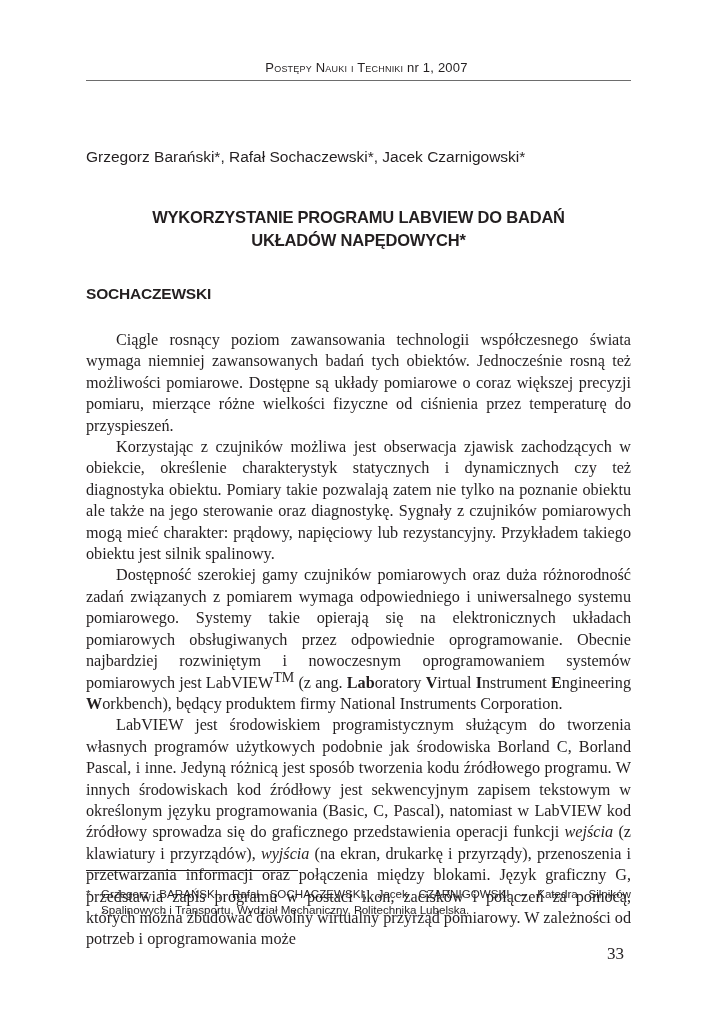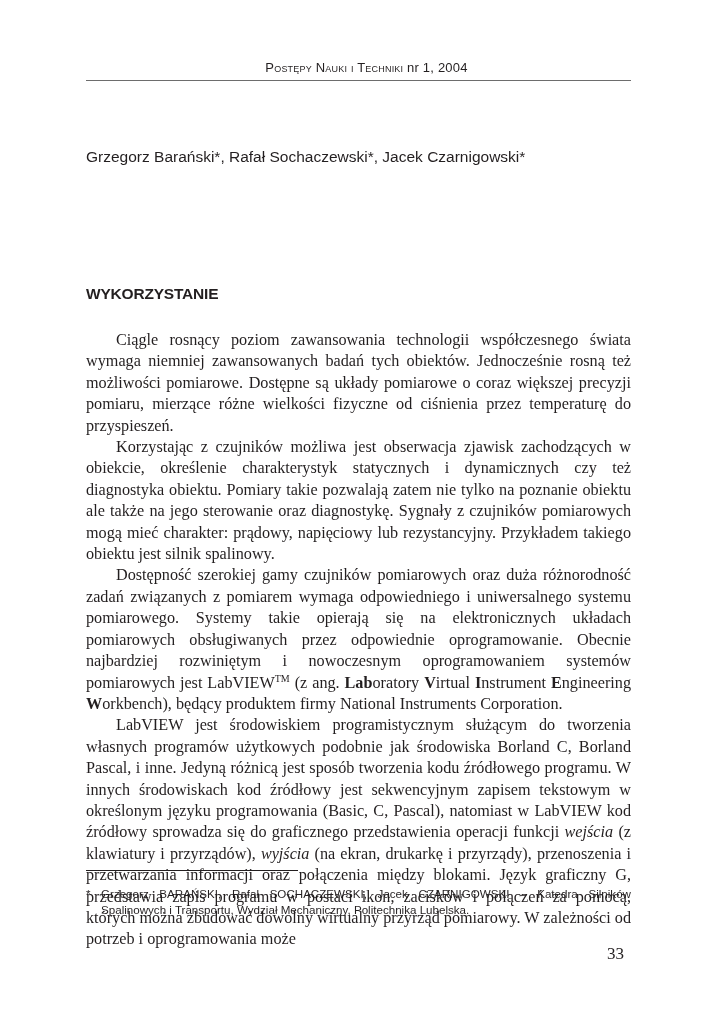--- a/index.html
+++ b/index.html
@@ -16,45 +16,49 @@
 
   .title { position: absolute; left: 86px; width: 545px; top: 206px; text-align: center;
     font-family: "Liberation Sans", sans-serif; font-weight: bold; font-size: 16.5px; line-height: 23px; color: #231f20; letter-spacing: -0.2px; }
 
   .section-heading { position: absolute; left: 86px; top: 285px; font-family: "Liberation Sans", sans-serif;
     font-weight: bold; font-size: 15.5px; color: #231f20; letter-spacing: -0.2px; }
 
   .body-text { position: absolute; left: 86px; width: 545px; top: 322px;
     font-family: "Liberation Serif", serif; font-size: 16.2px; line-height: 21.4px; color: #231f20; text-align: justify; margin-top: 8px; }
   .body-text p { margin: 0; text-indent: 30px; hyphens: manual; }
-  .body-text sup { font-size: 10px; vertical-align: 6px; line-height: 0; }
+  .body-text sup { font-size: 14px; vertical-align: 6px; line-height: 0; }
 
   .footnote-rule { position: absolute; left: 86px; top: 870px; width: 212px; height: 0; border-top: 1px solid #231f20; }
   .footnote { position: absolute; left: 86px; width: 545px; top: 886px; font-family: "Liberation Sans", sans-serif;
     font-size: 11.6px; line-height: 15.5px; color: #231f20; padding-left: 15px; box-sizing: border-box; text-align: justify; }
   .footnote .mark { position: absolute; left: 0; top: 0; }
 
   .page-number { position: absolute; left: 600px; top: 944px; width: 31px; text-align: center;
     font-family: "Liberation Serif", serif; font-size: 17px; color: #231f20; }
 </style>
 </head>
 <body>
 
 <div class="page">
 
   <div class="running-head">
     <span class="sc">Postępy Nauki i Techniki</span>
-    <span>nr 1, 2004</span>
+    <span>nr 1, 2007</span>
   </div>
   <div class="head-rule"></div>
 
   <div class="authors">Grzegorz Barański*, Rafał Sochaczewski*, Jacek Czarnigowski*</div>
 
+  <div class="title">
+    <div>WYKORZYSTANIE PROGRAMU LABVIEW DO BADAŃ</div>
+    <div>UKŁADÓW NAPĘDOWYCH*</div>
+  </div>
 
-  <div class="section-heading">WYKORZYSTANIE</div>
+  <div class="section-heading">SOCHACZEWSKI</div>
 
   <div class="body-text">
     <p>Ciągle rosnący poziom zawansowania technologii współczesnego świata wymaga niemniej zawansowanych badań tych obiektów. Jednocześnie rosną też możliwości pomiarowe. Dostępne są układy pomiarowe o coraz większej precyzji pomiaru, mierzące różne wielkości fizyczne od ciśnienia przez temperaturę do przyspieszeń.</p>
     <p>Korzystając z czujników możliwa jest obserwacja zjawisk zachodzących w obiekcie, określenie charakterystyk statycznych i dynamicznych czy też diagnostyka obiektu. Pomiary takie pozwalają zatem nie tylko na poznanie obiektu ale także na jego sterowanie oraz diagnostykę. Sygnały z czujników pomiarowych mogą mieć charakter: prądowy, napięciowy lub rezystancyjny. Przykładem takiego obiektu jest silnik spalinowy.</p>
     <p><span>Dostępność szerokiej gamy czujników pomiarowych oraz duża różnorodność zadań związanych z pomiarem wymaga odpowiedniego i uniwersalnego systemu pomiarowego. Systemy takie opierają się na elektronicznych układach pomiarowych obsługiwanych przez odpowiednie oprogramowanie. Obecnie najbardziej rozwiniętym i nowoczesnym oprogramowaniem systemów pomiarowych jest LabVIEW</span><sup>TM</sup><span> (z ang. </span><b>Lab</b><span>oratory </span><b>V</b><span>irtual </span><b>I</b><span>nstrument </span><b>E</b><span>ngineering </span><b>W</b><span>orkbench</span><span>), będący produktem firmy National Instruments Corporation.</span></p>
     <p><span>LabVIEW jest środowiskiem programistycznym służącym do tworzenia własnych programów użytkowych podobnie jak środowiska Borland C, Borland Pascal, i inne. Jedyną różnicą jest sposób tworzenia kodu źródłowego programu. W innych środowiskach kod źródłowy jest sekwencyjnym zapisem tekstowym w określonym języku programowania (Basic, C, Pascal), natomiast w LabVIEW kod źródłowy sprowadza się do graficznego przedstawienia operacji funkcji </span><i>wejścia</i><span> (z klawiatury i przyrządów), </span><i>wyjścia</i><span> (na ekran, drukarkę i przyrządy), przenoszenia i przetwarzania informacji oraz połączenia między blokami. Język graficzny G, przedstawia zapis programu w postaci ikon, zacisków i połączeń za pomocą, których można zbudować dowolny wirtualny przyrząd pomiarowy. W zależności od potrzeb i oprogramowania może</span></p>
   </div>
 
   <div class="footnote-rule"></div>
   <div class="footnote">

